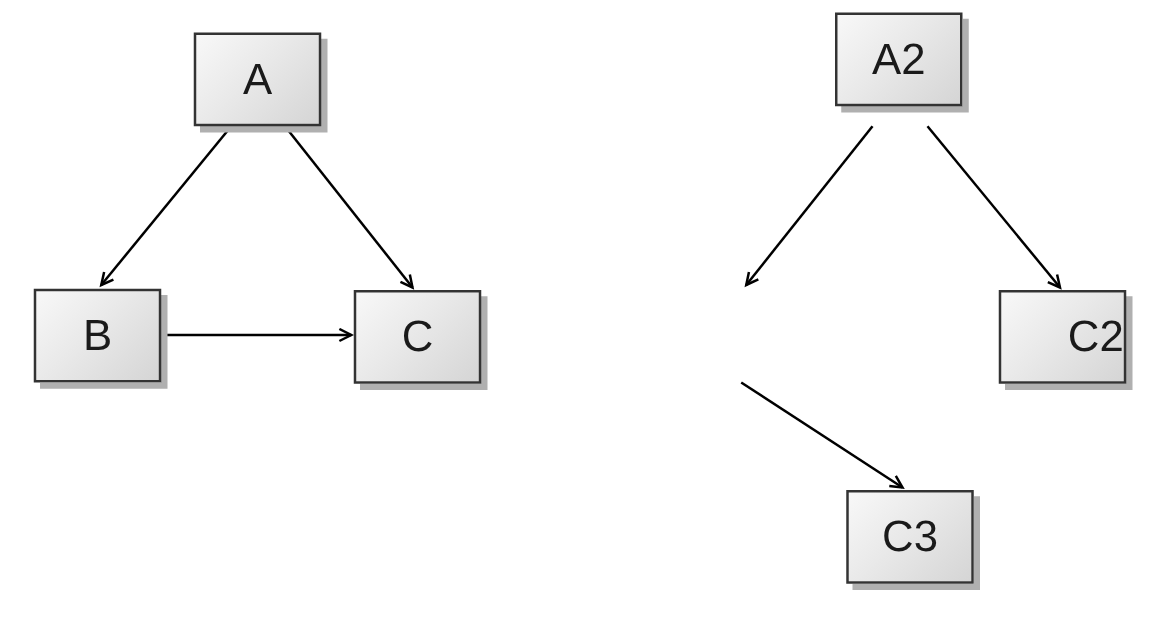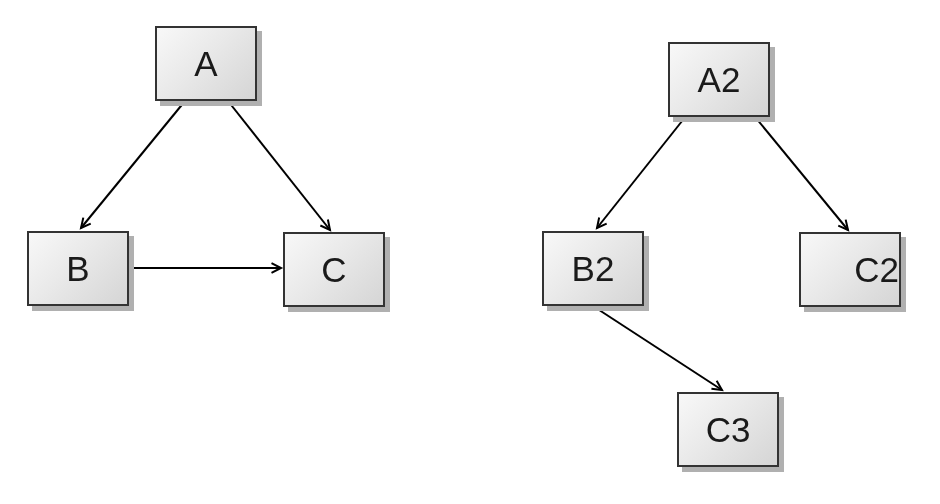--- a/index.html
+++ b/index.html
@@ -37,21 +37,21 @@
   .node-label {
     font-size: 35px;
     color: #1a1a1a;
     line-height: 1;
     user-select: none;
   }
   
   #node-A  { left: 155px; top: 26px; }
   #node-B  { left: 27px;  top: 231px; }
   #node-C  { left: 283px; top: 232px; }
-  #node-A2 { left: 668px; top: 42px; }
+  #node-A2 { left: 668px; top: 10px; }
   #node-B2 { left: 542px; top: 231px; }
   #node-C2 { left: 799px; top: 232px; justify-content: flex-end; }
   #node-C3 { left: 677px; top: 392px; align-items: center; }
   .edge {
     stroke: #000000;
     stroke-width: 2;
     fill: none;
   }
 </style>
 </head>
@@ -81,23 +81,20 @@
   <div class="node" id="node-B">
     <span class="node-label">B</span>
   </div>
   <div class="node" id="node-C">
     <span class="node-label">C</span>
   </div>
 
   <div class="node" id="node-A2">
     <span class="node-label">A2</span>
   </div>
-  <div class="node" id="node-B2">
-    <span class="node-label">B2</span>
-  </div>
   <div class="node" id="node-C2">
     <span class="node-label">C2</span>
   </div>
   <div class="node" id="node-C3">
     <span class="node-label">C3</span>
   </div>
 
 </div>
 
 </body></html>

